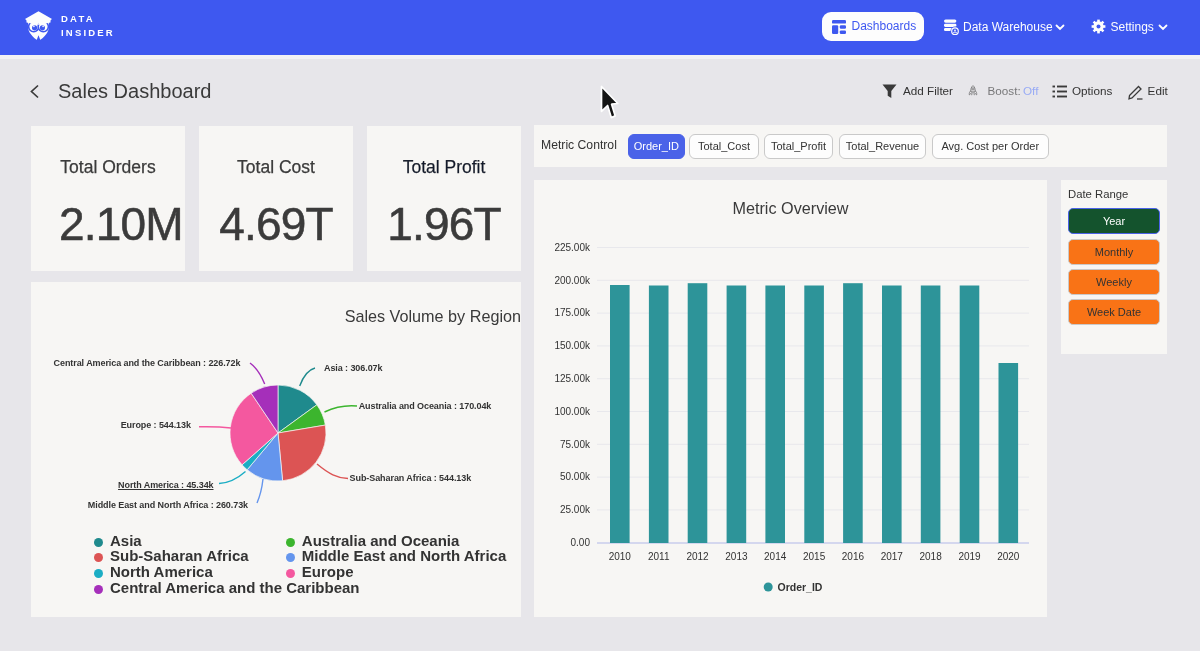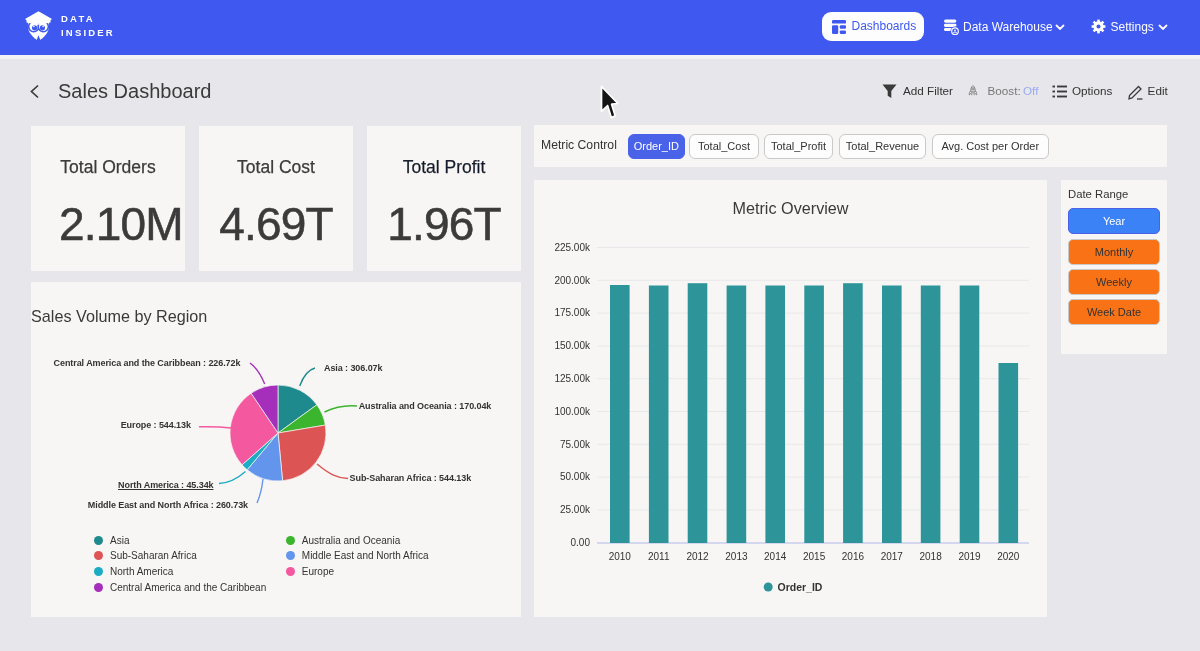--- a/index.html
+++ b/index.html
@@ -125,21 +125,21 @@
 <div class="card" style="left:199px;top:126px;width:154px;height:145px;">
   <div class="abs" style="left:0;top:31px;width:154px;text-align:center;font-size:17.5px;line-height:20px;color:#3b3b3b;-webkit-text-stroke:0.25px #3b3b3b;">Total Cost</div>
   <div class="abs" style="left:0;top:73px;width:154px;text-align:center;font-size:46px;line-height:50px;letter-spacing:-0.8px;color:#3b3b3b;-webkit-text-stroke:0.55px #3b3b3b;">4.69T</div>
 </div>
 <div class="card" style="left:367px;top:126px;width:154px;height:145px;">
   <div class="abs" style="left:0;top:31px;width:154px;text-align:center;font-size:17.5px;line-height:20px;color:#0f172a;-webkit-text-stroke:0.25px #3b3b3b;">Total Profit</div>
   <div class="abs" style="left:0;top:73px;width:154px;text-align:center;font-size:46px;line-height:50px;letter-spacing:-0.8px;color:#3b3b3b;-webkit-text-stroke:0.55px #3b3b3b;">1.96T</div>
 </div>
 
 <div class="card" style="left:31px;top:282px;width:490px;height:335px;">
-  <div class="abs" style="left:0;top:24px;width:490px;text-align:left;font-size:16.2px;line-height:20px;color:#3a3a3a;">Sales Volume by Region</div>
+  <div class="abs" style="left:0;top:24px;width:490px;text-align:right;font-size:16.2px;line-height:20px;color:#3a3a3a;">Sales Volume by Region</div>
   <svg class="abs" style="left:0;top:0;" width="490" height="335" viewBox="0 0 490 335">
     <g stroke="#f7f6f4" stroke-width="0.7">
       <path d="M247,151 L247,103 A48,48 0 0 1 285.83,122.79 Z" fill="#1f8a8d"></path>
       <path d="M247,151 L285.83,122.79 A48,48 0 0 1 294.34,143.08 Z" fill="#3cb52e"></path>
       <path d="M247,151 L294.34,143.08 A48,48 0 0 1 251.60,198.78 Z" fill="#dc5454"></path>
       <path d="M247,151 L251.60,198.78 A48,48 0 0 1 216.15,187.77 Z" fill="#6495ed"></path>
       <path d="M247,151 L216.15,187.77 A48,48 0 0 1 211.05,182.81 Z" fill="#1badc4"></path>
       <path d="M247,151 L211.05,182.81 A48,48 0 0 1 220.16,111.21 Z" fill="#f4589f"></path>
       <path d="M247,151 L220.16,111.21 A48,48 0 0 1 247,103 Z" fill="#a52fba"></path>
     </g>
@@ -245,21 +245,21 @@
 <div class="card" style="left:1061px;top:180px;width:106px;height:174px;">
   <div class="abs" style="left:7px;top:8px;font-size:11.3px;line-height:12px;color:#333;">Date Range</div>
   <div class="abs dbtn sel" style="top:28px;">Year</div>
   <div class="abs dbtn" style="top:58.5px;">Monthly</div>
   <div class="abs dbtn" style="top:88.5px;">Weekly</div>
   <div class="abs dbtn" style="top:118.5px;">Week Date</div>
 </div>
 
 <style>
   .lbl { font-size:9px; letter-spacing:-0.08px; font-weight:bold; color:#333; white-space:nowrap; line-height:11px; }
-  .leg { font-size:10px; font-weight:normal; color:#333; white-space:nowrap; line-height:11px; }
+  .leg { font-size:15px; font-weight:bold; color:#333; white-space:nowrap; line-height:11px; }
   .leg i { display:inline-block; width:9px; height:9px; border-radius:50%; margin-right:7px; vertical-align:-1px; }
   .mbtn { top:9px; height:25px; line-height:23px; text-align:center; background:#fdfdfd; border:1px solid #c9c9c9;
           border-radius:6px; font-size:11px; color:#333; }
   .mbtn.sel { background:#4a62e8; border-color:#4a62e8; color:#fff; }
   .dbtn { left:7px; width:92px; height:26px; line-height:24px; text-align:center; background:#f97316;
           border:1px solid #c9c9c9; border-radius:5px; font-size:11px; color:#333; }
-  .dbtn.sel { background:#3b82f6; border-color:#4a62e8; color:#fff; }
+  .dbtn.sel { background:#14532d; border-color:#4a62e8; color:#fff; }
 </style>
 
 </body></html>

